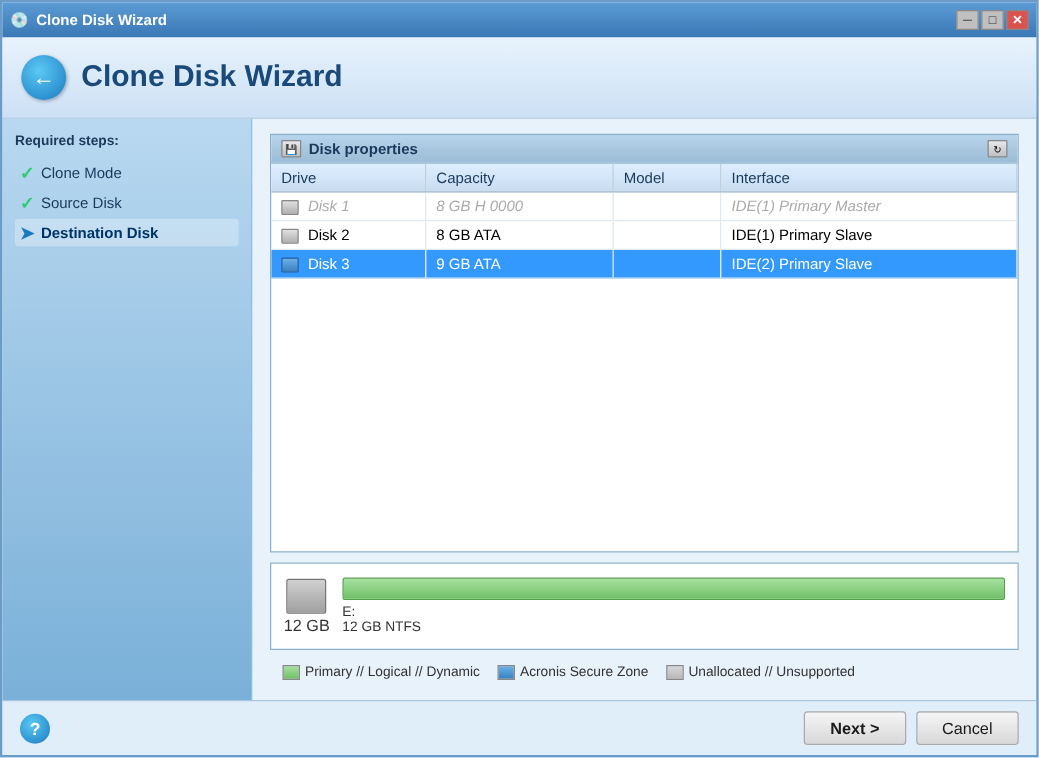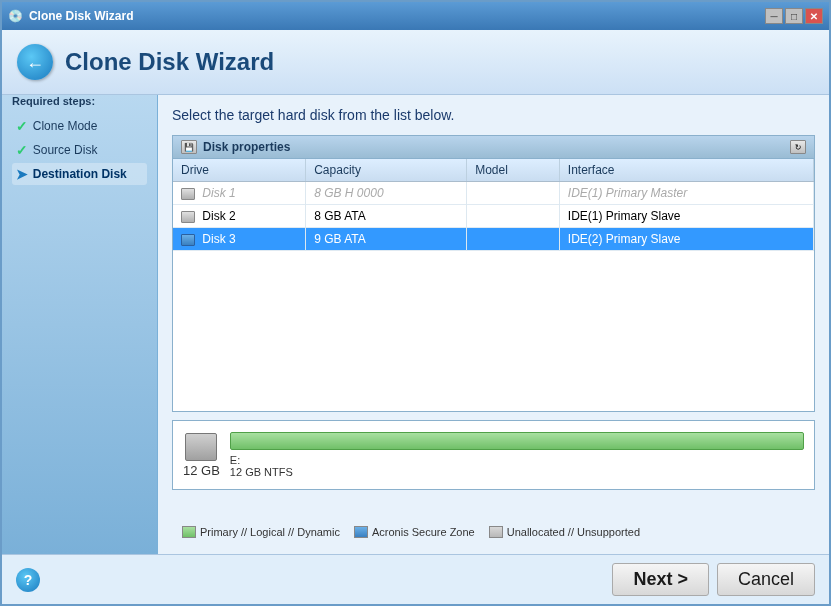--- a/index.html
+++ b/index.html
@@ -89,23 +89,23 @@
       color: #1a4a7a;
     }
 
     .main-content {
       display: flex;
       flex: 1;
       overflow: hidden;
     }
 
     .sidebar {
-      width: 156px;
+      width: 200px;
       background: linear-gradient(to bottom, #b8d8f0, #7ab0d8);
-      padding: 0 10px;
+      padding: 12px 10px;
       border-right: 1px solid #7ab0d8;
       flex-shrink: 0;
     }
 
     .sidebar-title {
       font-size: 11px;
       font-weight: bold;
       color: #1a3a5c;
       margin-bottom: 8px;
     }
@@ -299,21 +299,20 @@
       color: #333;
     }
 
     .legend-bar {
       display: flex;
       align-items: center;
       gap: 14px;
       padding: 4px 10px;
       font-size: 11px;
       color: #333;
-      margin-top: 24px;
     }
 
     .legend-item {
       display: flex;
       align-items: center;
       gap: 4px;
     }
 
     .legend-color {
       width: 14px;
@@ -355,21 +354,21 @@
       cursor: pointer;
       border: none;
     }
 
     .action-btn {
       padding: 5px 20px;
       background: linear-gradient(to bottom, #f5f5f5, #d8d8d8);
       border: 1px solid #aaa;
       border-radius: 3px;
       cursor: pointer;
-      font-size: 18px;
+      font-size: 13px;
       color: #1a1a1a;
     }
 
     .action-btn.primary {
       font-weight: bold;
     }
   </style>
 </head>
 <body>
 
@@ -405,21 +404,20 @@
         <span class="check">✓</span>
         <span>Source Disk</span>
       </div>
       <div class="sidebar-item active">
         <span class="arrow">➤</span>
         <span>Destination Disk</span>
       </div>
     </div>
 
     <div class="content-panel">
-      <div class="instruction-text">Select the target hard disk from the list below.</div>
 
       <div class="disk-properties-box">
         <div class="disk-properties-header">
           <div class="disk-properties-title">
             <div class="disk-icon-small">💾</div>
             <span>Disk properties</span>
           </div>
           <div class="disk-icon-small">↻</div>
         </div>
 

